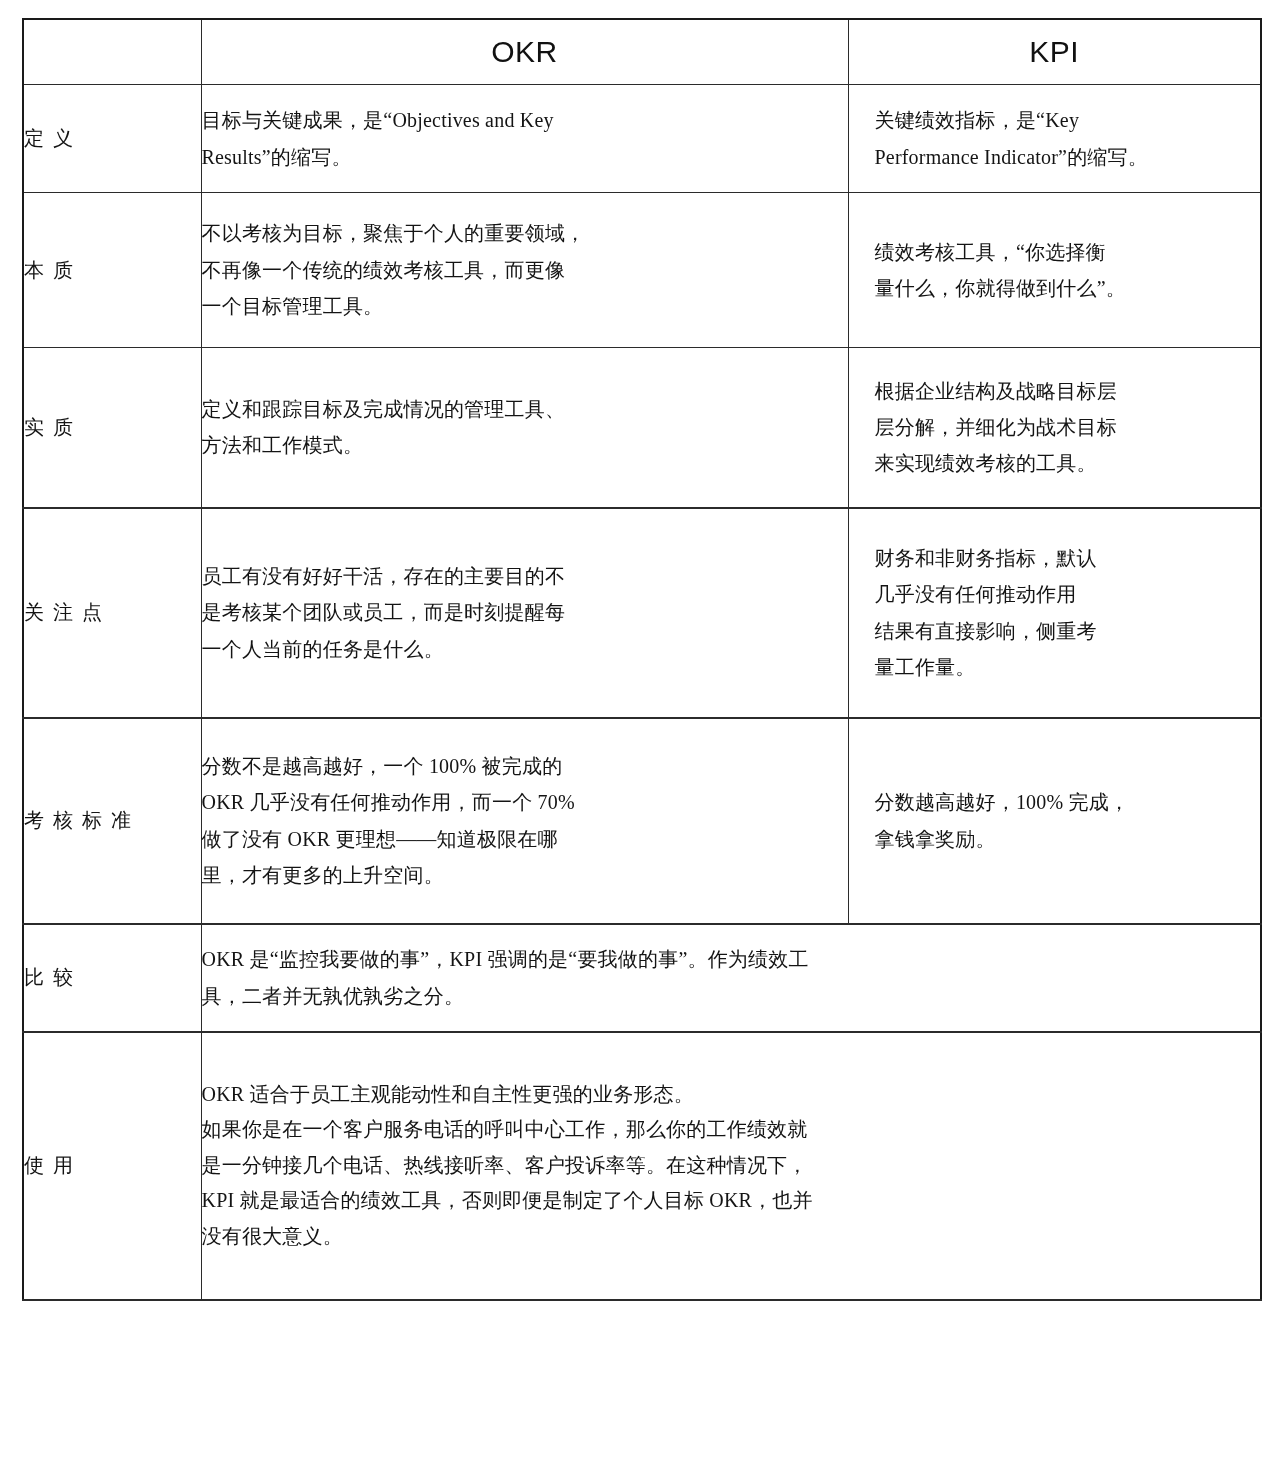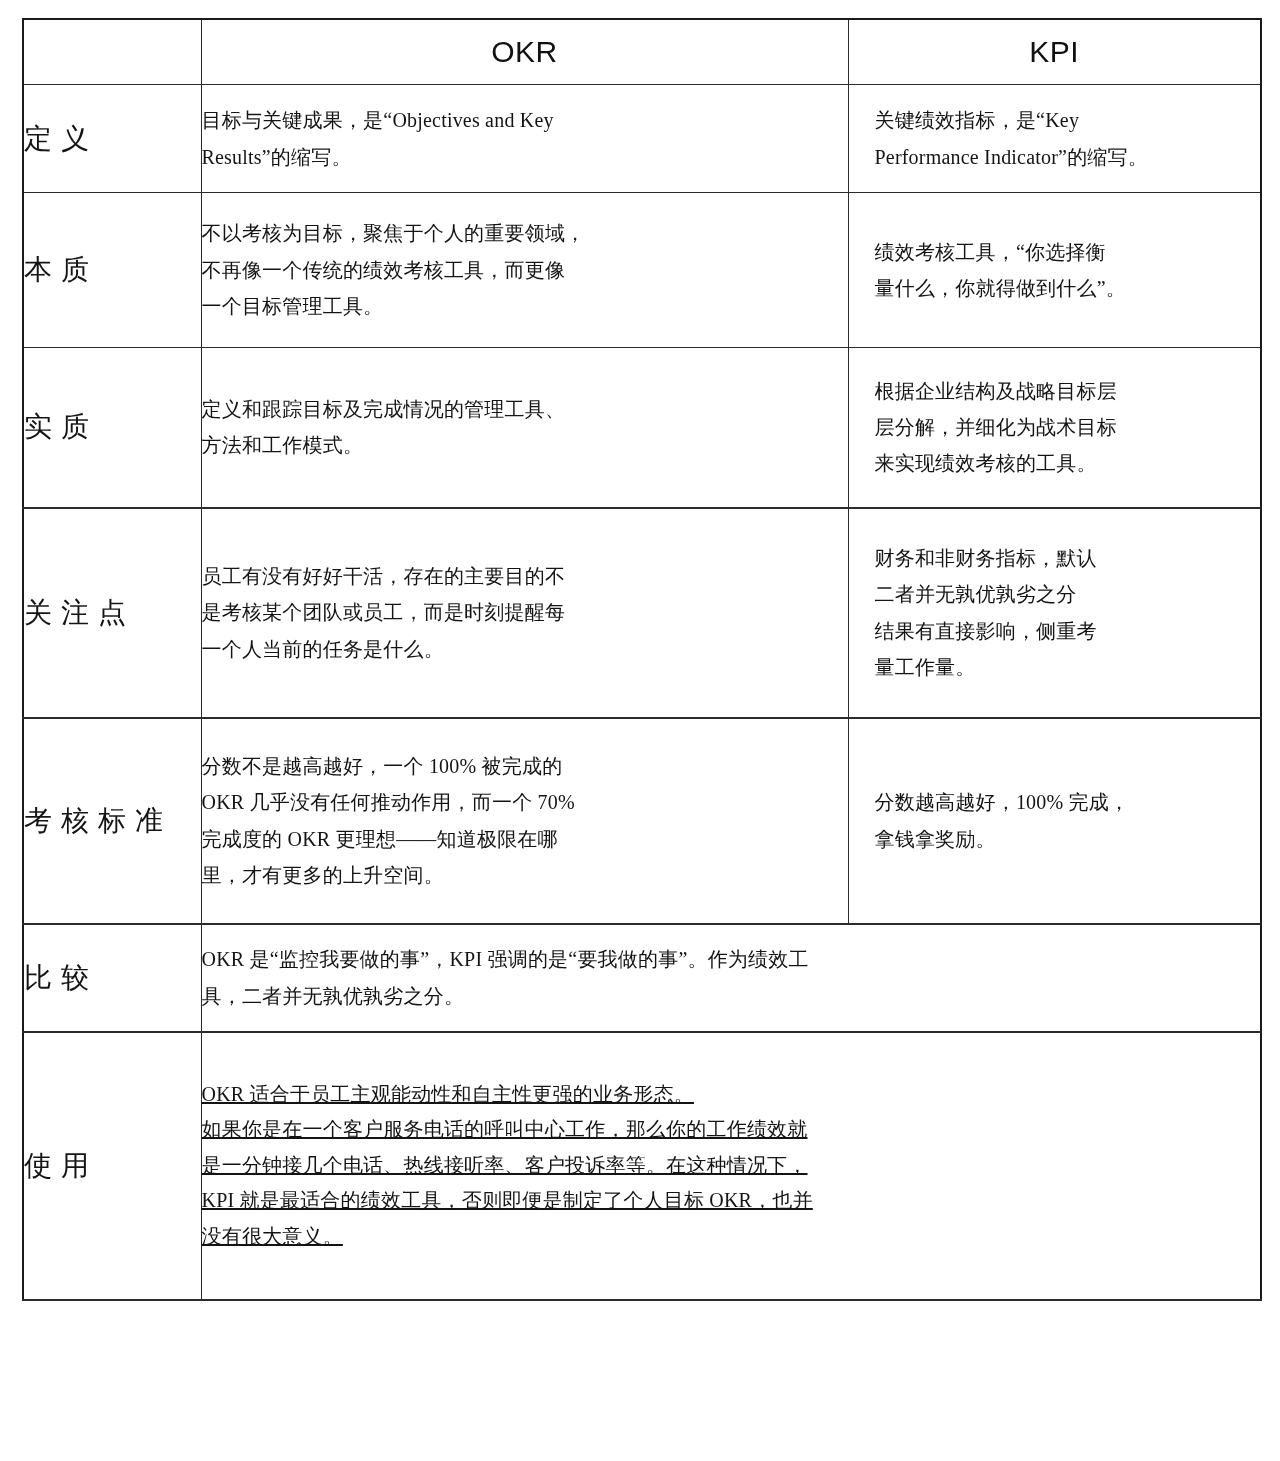--- a/index.html
+++ b/index.html
@@ -51,21 +51,21 @@
     font-weight: 400;
     font-size: 30px;
     letter-spacing: 0.5px;
     color: #111;
     height: 64px;
     margin-top: 42px;
   }
 
   td.label {
     text-align: left;
-    font-size: 28px;
+    font-size: 20px;
     letter-spacing: 9px;
     padding-left: 30px;
     color: #141414;
     line-height: 1.35;
     white-space: nowrap;
   }
 
   td.body {
     font-size: 20px;
     line-height: 1.82;
@@ -74,21 +74,21 @@
     text-justify: inter-character;
     color: #141414;
     letter-spacing: 0.2px;
   }
 
   td.body.kpi {
     padding-left: 26px;
     padding-right: 12px;
   }
 
-  td.body.tight { line-height: 1.78; text-decoration: underline; }
+  td.body.tight { line-height: 1.78; }
 
   td.body.center-block { padding-top: 22px; padding-bottom: 22px; }
 
   .ln { display: block; }
 
   
   .r-def    { height: 108px; }
   .r-ben    { height: 155px; }
   .r-shi    { height: 160px; }
   .r-focus  { height: 210px; }
@@ -158,33 +158,33 @@
 
       <tr class="r-focus sep-strong">
         <td class="label">关注点</td>
         <td class="body">
           <span class="ln">员工有没有好好干活，存在的主要目的不</span>
           <span class="ln">是考核某个团队或员工，而是时刻提醒每</span>
           <span class="ln">一个人当前的任务是什么。</span>
         </td>
         <td class="body kpi">
           <span class="ln">财务和非财务指标，默认</span>
-          <span class="ln">二者并无孰优孰劣之分</span>
+          <span class="ln">几乎没有任何推动作用</span>
           <span class="ln">结果有直接影响，侧重考</span>
           <span class="ln">量工作量。</span>
         </td>
       </tr>
 
 
       <tr class="r-std sep-strong">
         <td class="label">考核标准</td>
         <td class="body">
           <span class="ln">分数不是越高越好，一个 100% 被完成的</span>
           <span class="ln">OKR 几乎没有任何推动作用，而一个 70%</span>
-          <span class="ln">完成度的 OKR 更理想——知道极限在哪</span>
+          <span class="ln">做了没有 OKR 更理想——知道极限在哪</span>
           <span class="ln">里，才有更多的上升空间。</span>
         </td>
         <td class="body kpi center-block">
           <span class="ln">分数越高越好，100% 完成，</span>
           <span class="ln">拿钱拿奖励。</span>
         </td>
       </tr>
 
       <tr class="r-cmp sep-strong">
         <td class="label">比较</td>

